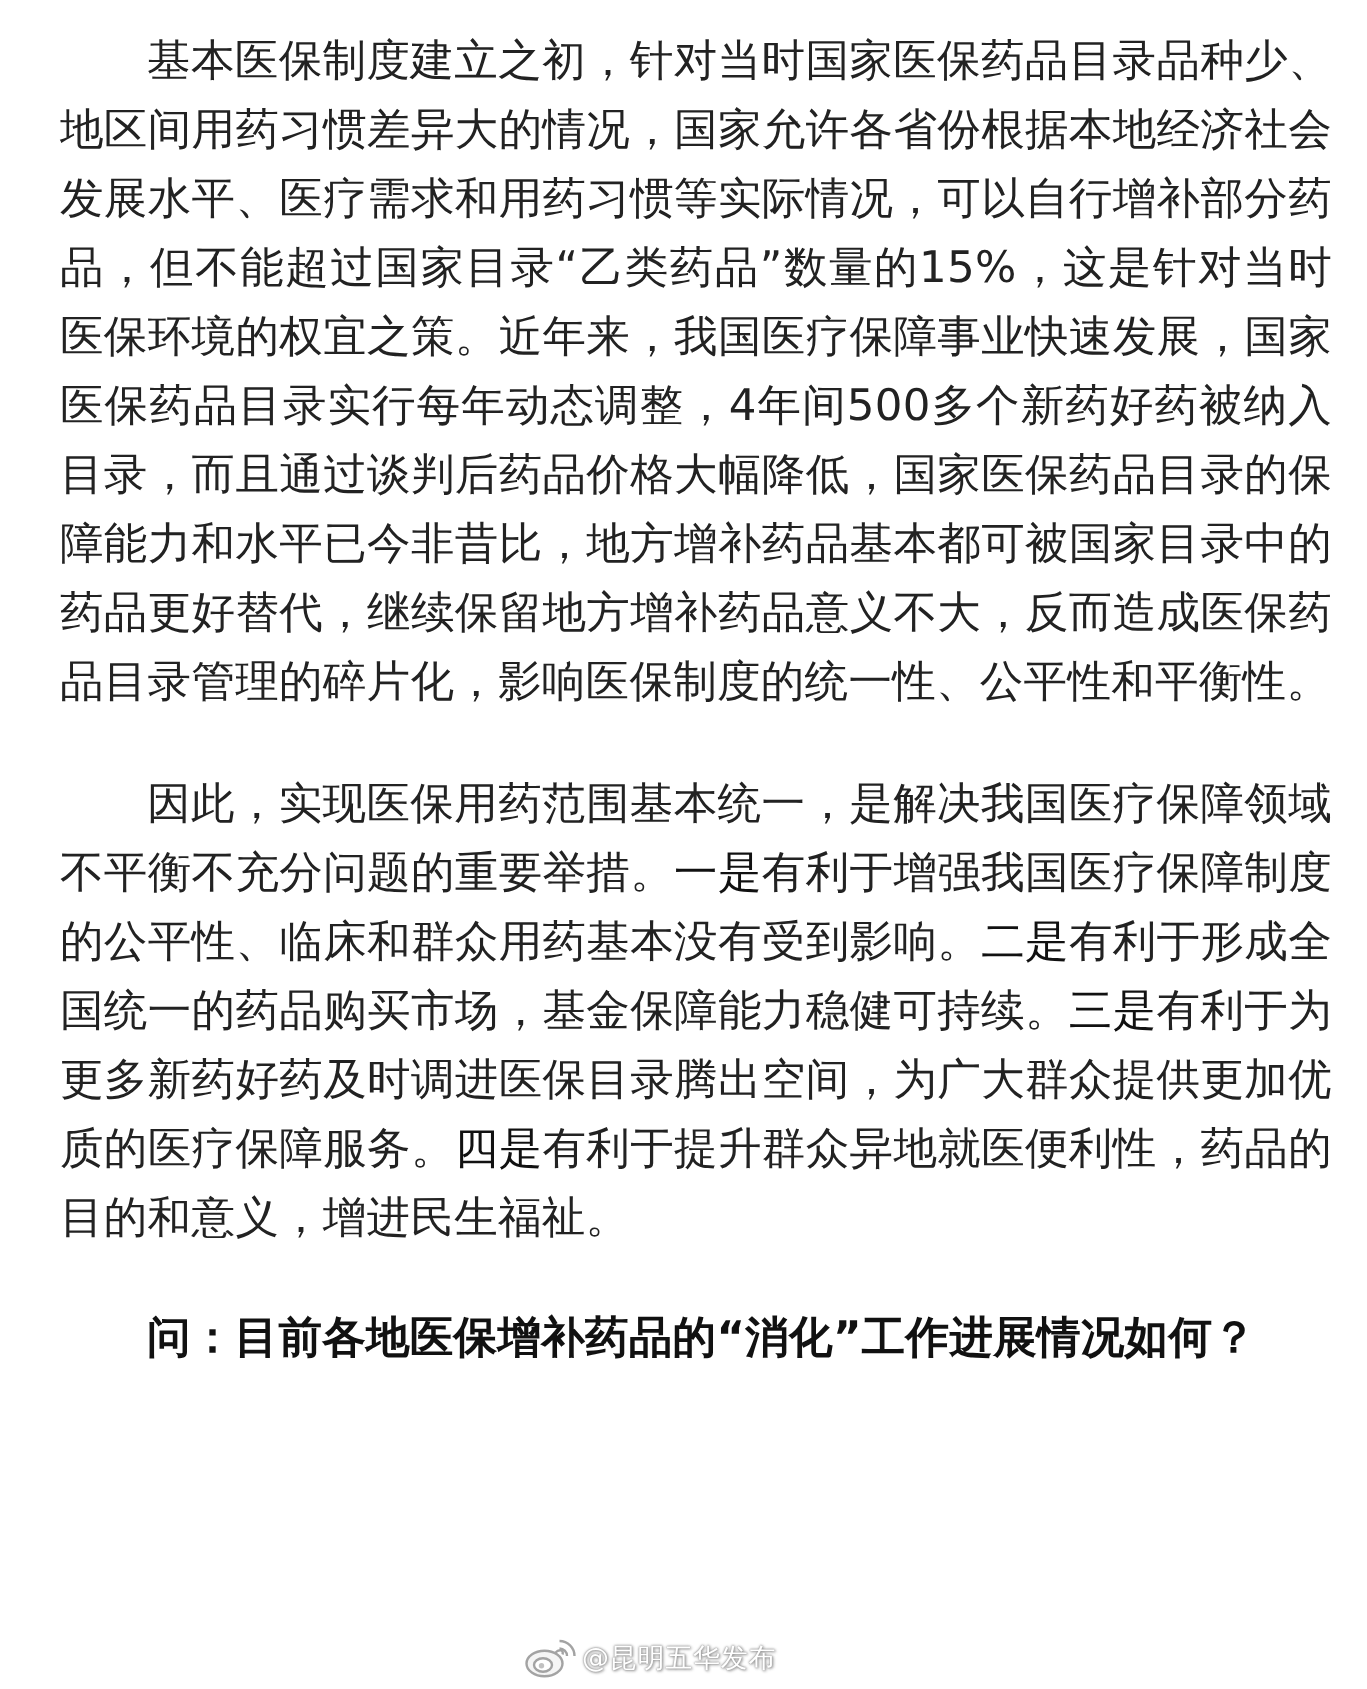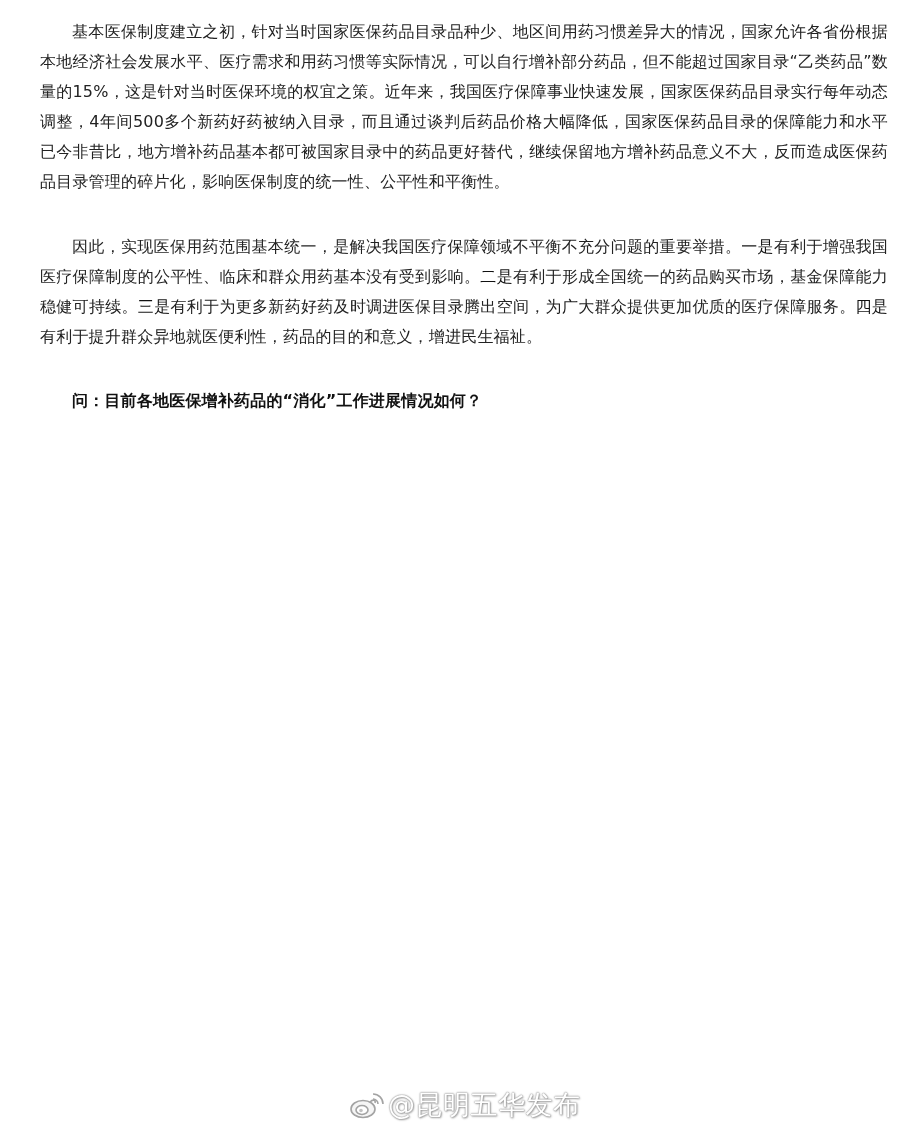--- a/index.html
+++ b/index.html
@@ -16,43 +16,43 @@
       color: #222222;
     }
     .article {
       position: absolute;
       left: 40px;
       top: 17px;
       width: 848px;
     }
     .para {
       margin: 0 0 34.5px 0;
-      font-size: 16px;
-      line-height: 30px;
+      font-size: 29px;
+      line-height: 46px;
       text-indent: 2em;
       text-align: justify;
       letter-spacing: 0.2px;
     }
     .para b, .para .strong {
       font-weight: normal;
       color: #111111;
     }
     .question {
       font-weight: bold;
       color: #111111;
     }
     .watermark {
       position: absolute;
       left: 348px;
       top: 1089px;
       height: 32px;
       display: flex;
       align-items: center;
       color: #ffffff;
-      font-size: 27px;
+      font-size: 18px;
       text-shadow: 0 0 2px #888, 0 0 1px #777, 1px 1px 2px #999;
       letter-spacing: 0.5px;
       opacity: 0.9;
     }
     .weibo-icon {
       width: 38px;
       height: 30px;
       margin-right: 2px;
     }
   </style>

